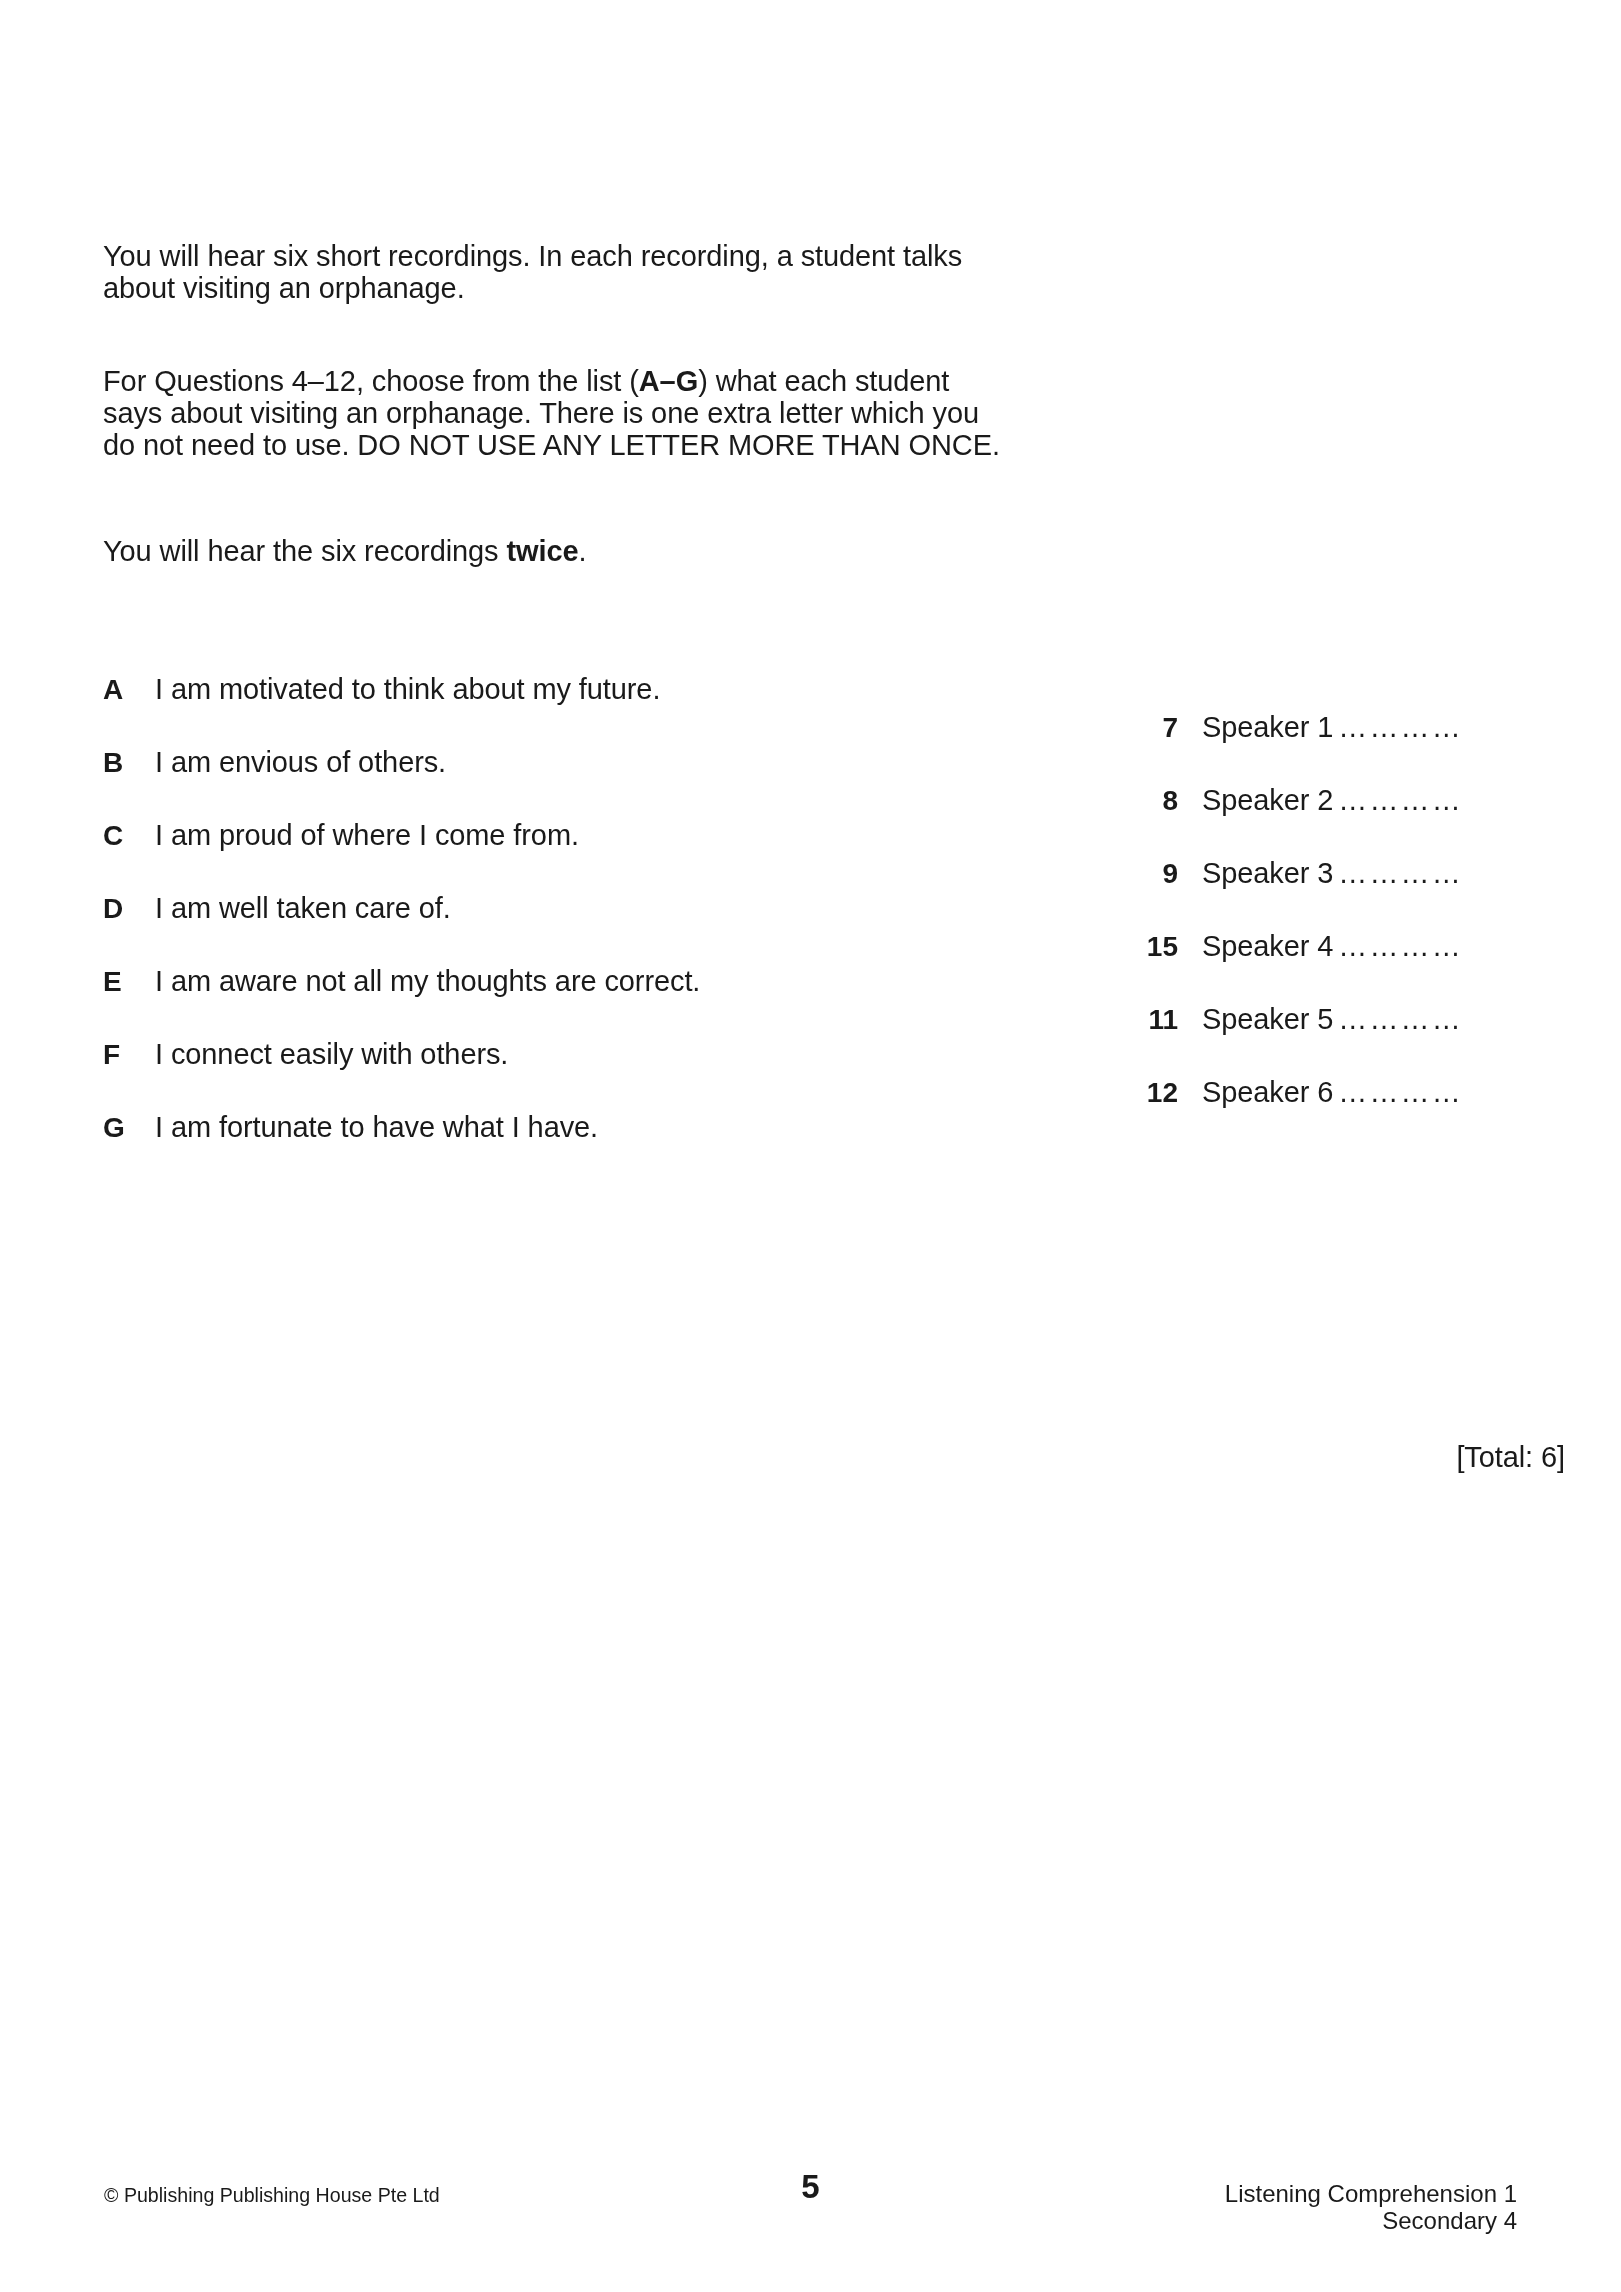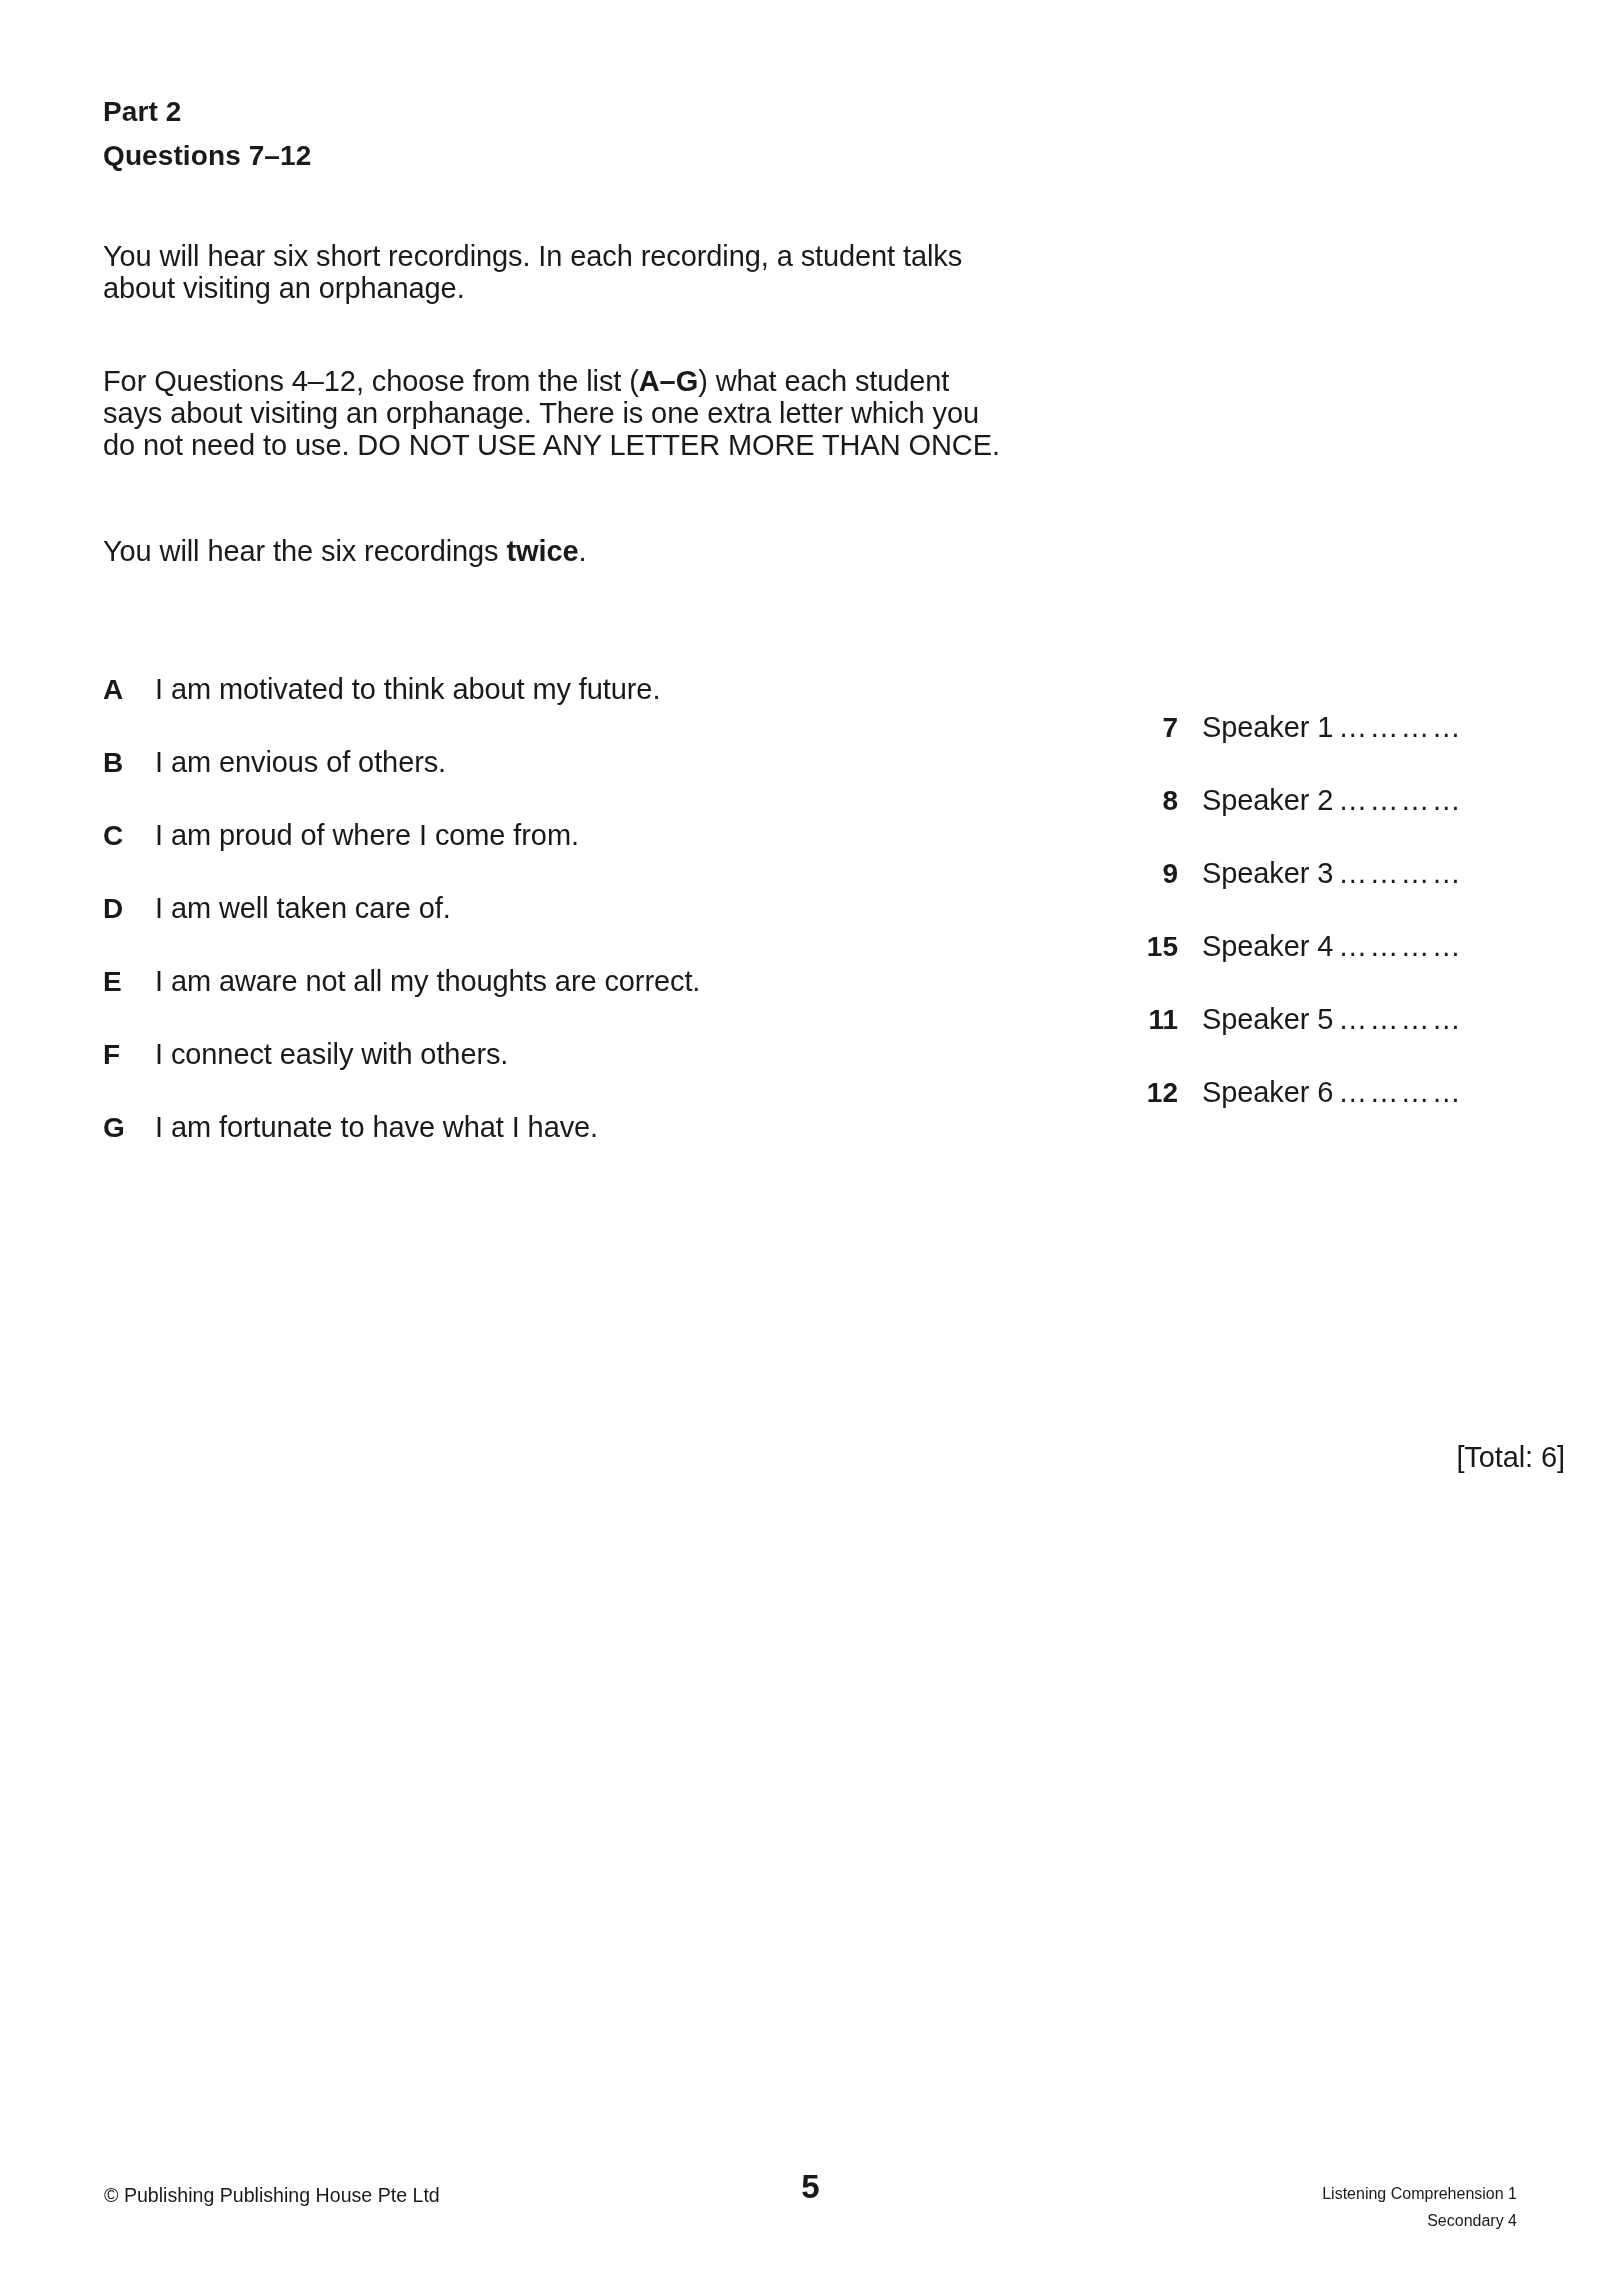--- a/index.html
+++ b/index.html
@@ -146,35 +146,31 @@
     width: 1621px;
     text-align: center;
     font-size: 33px;
     font-weight: bold;
   }
   .footer-right {
     position: absolute;
     right: 104px;
     top: 2180px;
     text-align: right;
-    font-size: 16px;
+    font-size: 24px;
     line-height: 27.4px;
     white-space: nowrap;
   }
   .footer-right .line2 { font-weight: normal; }
 </style>
 </head>
 <body style="color: rgb(26, 26, 26);">
 
 <div class="page" style="background: rgb(255, 255, 255);">
 
-  <div class="heading-block">
-    <div class="heading-line">Part 2</div>
-    <div class="heading-line">Questions 7–12</div>
-  </div>
 
   <div class="para" id="para-intro">You will hear six short recordings. In each recording, a student talks about visiting an orphanage.</div>
 
   <div class="para" id="para-instructions"><span>For Questions 4–12, choose from the list (</span><b>A–G</b><span>) what each student says about visiting an orphanage. There is one extra letter which you do not need to use. DO NOT USE ANY LETTER MORE THAN ONCE.</span></div>
 
   <div class="para" id="para-twice"><span>You will hear the six recordings </span><b>twice</b><span>.</span></div>
 
   <div class="options">
     <div class="option-row">
       <span class="option-letter">A</span><span class="option-text">I am motivated to think about my future.</span>

